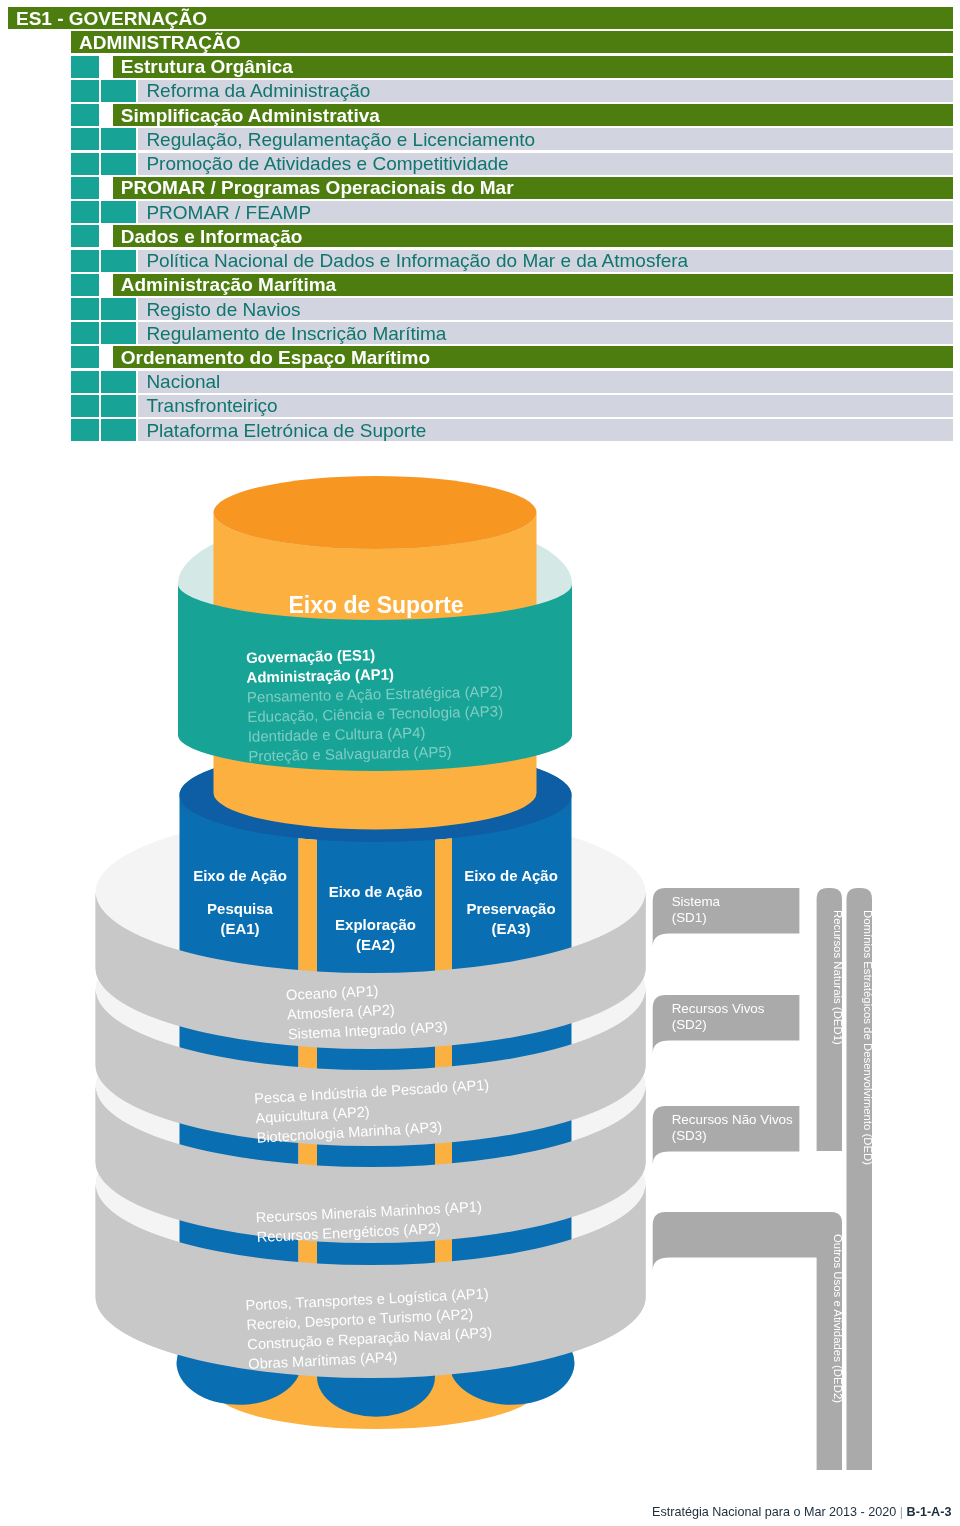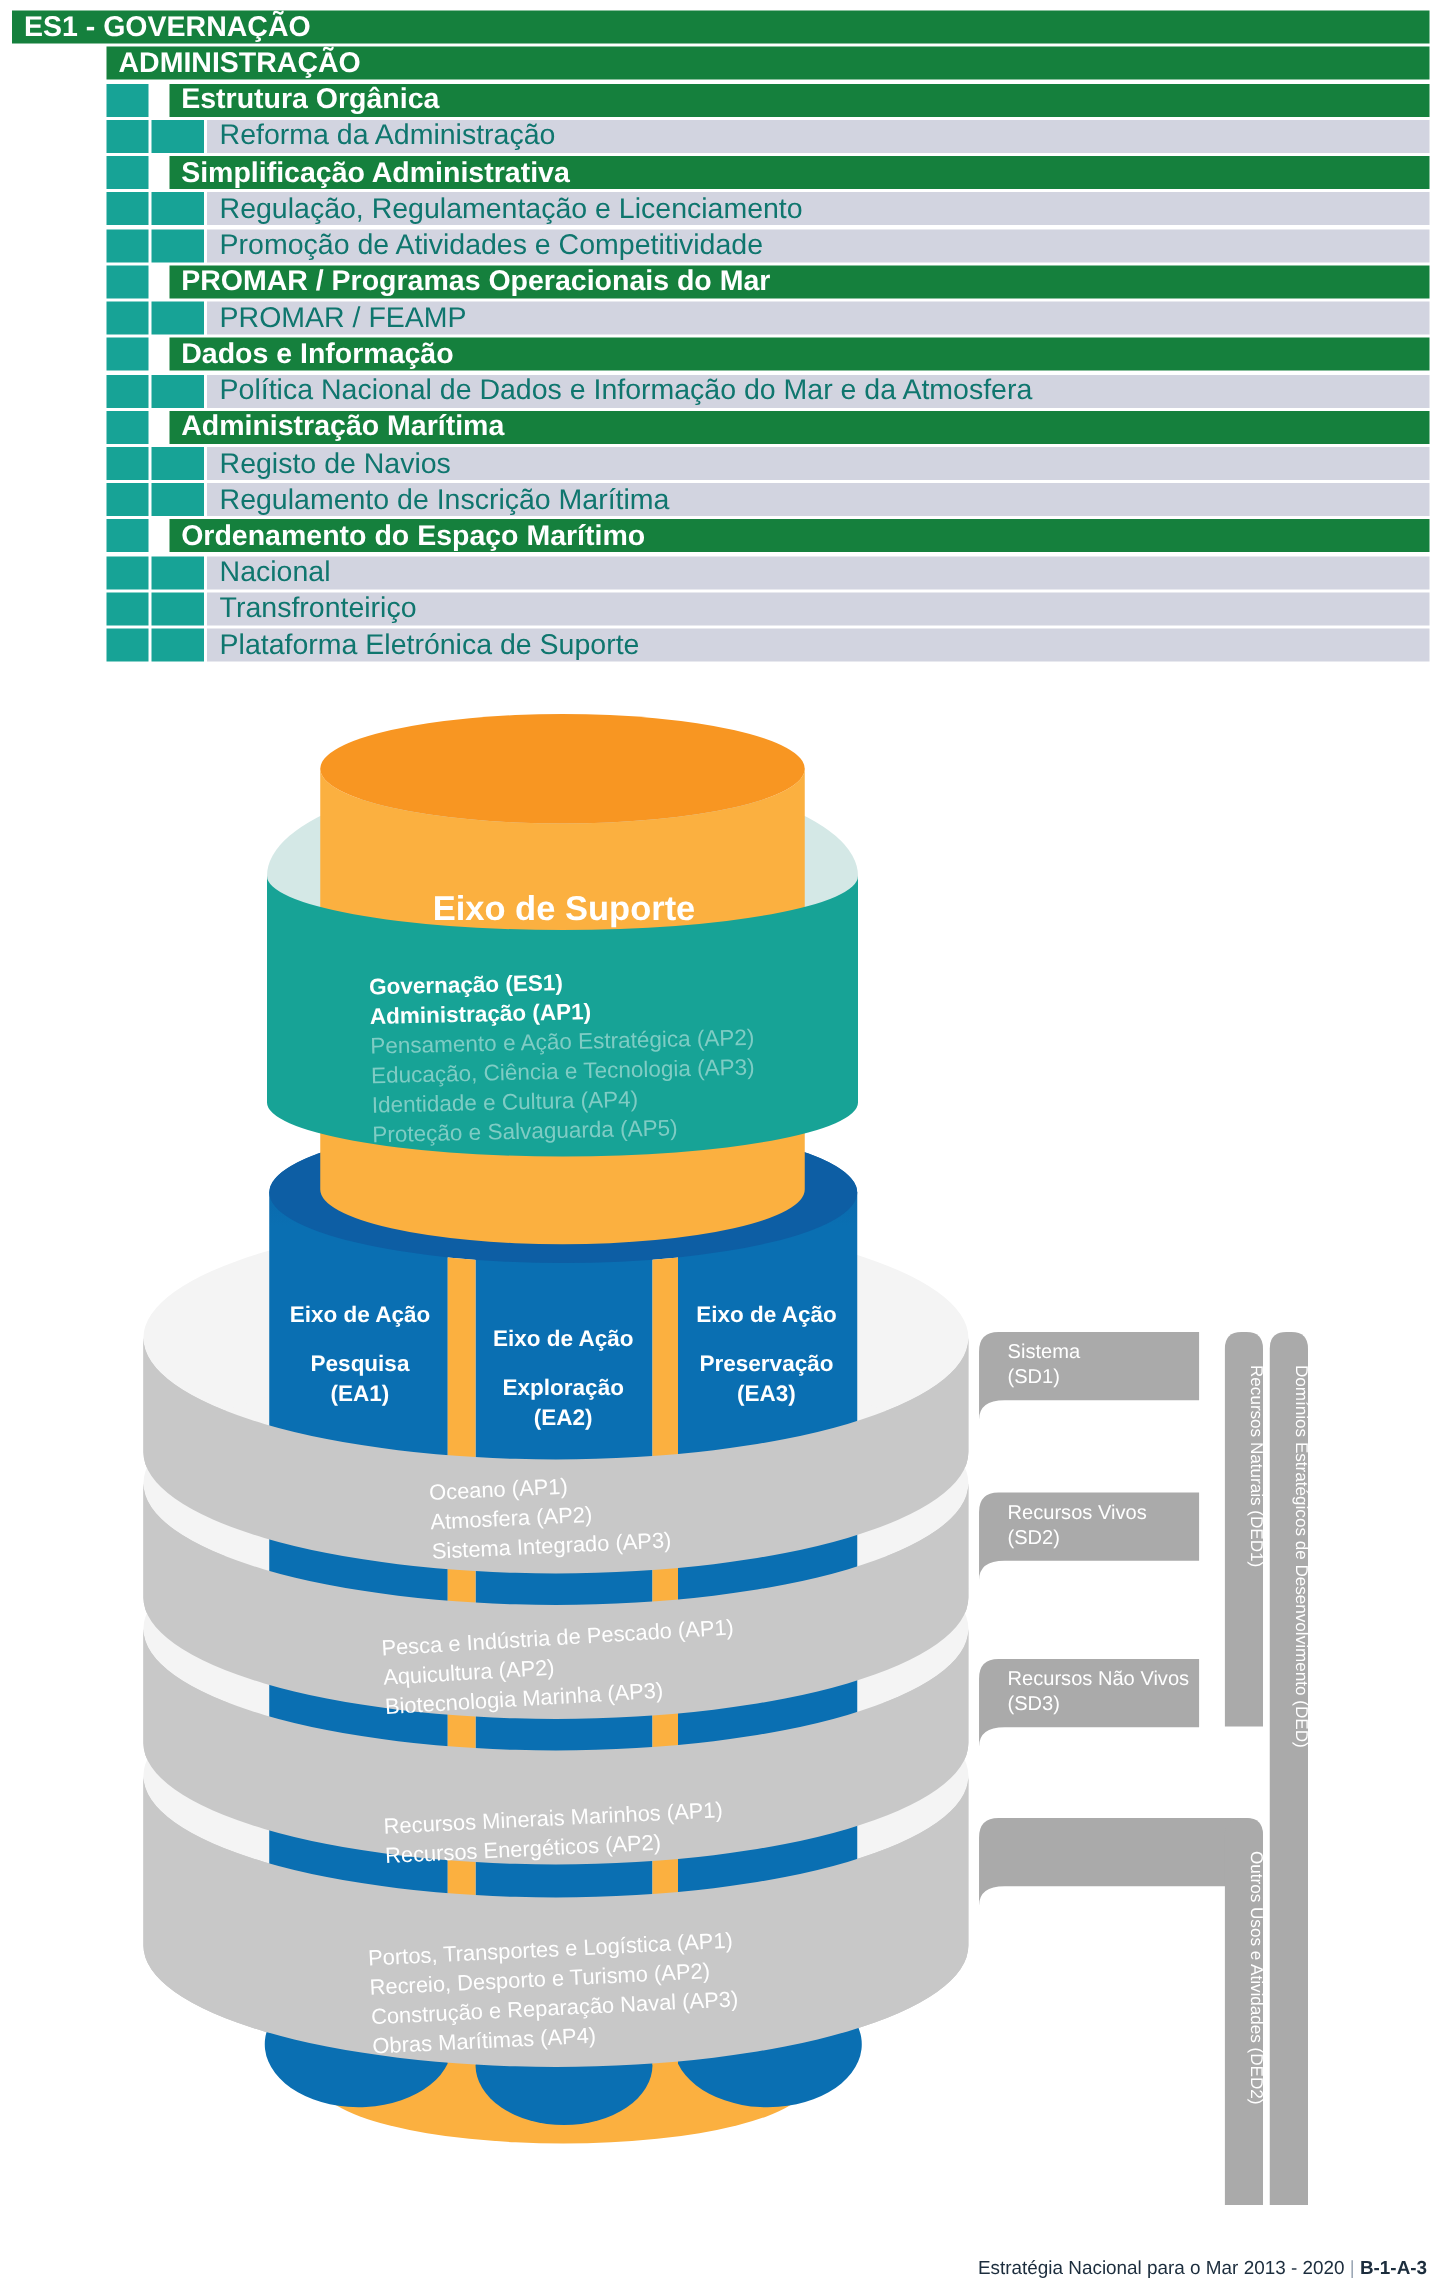--- a/index.html
+++ b/index.html
@@ -10,21 +10,21 @@
   #outline{position:absolute;left:8px;top:7.2px;width:945px;}
   .orow{display:flex;height:22px;margin-bottom:2.24px;}
   .orow.l1{margin-left:63px;text-align:center;}
   .orow.l2{margin-left:62.8px;gap:12px;}
   .orow.l3{margin-left:62.8px;}
   .pad{background:#17A396;margin-right:2px;}
   .pad.p1{width:28px;}
   .pad.p2{width:35.6px;}
   .txt{flex:1;display:flex;align-items:center;padding-left:8px;box-sizing:border-box;
        font-size:19px;line-height:1;}
-  .l0 .txt,.l1 .txt,.l2 .txt{background:#15803d;color:#ffffff;font-weight:bold;}
+  .l0 .txt,.l1 .txt,.l2 .txt{background:#4d7c0f;color:#ffffff;font-weight:bold;}
   .l3 .txt{background:#D2D4E0;color:#0f766e;font-weight:normal;}
 
   
   #footer{position:absolute;left:652px;top:1506px;font-size:12.6px;color:#1c2d3d;
           white-space:nowrap;line-height:1;}
   #footer .sep{color:#9aa6b4;}
   #footer .pg{font-weight:bold;margin-top:36px;}
 
   
   #diagram{position:absolute;left:0px;top:0px;width:960px;height:1526px;}

